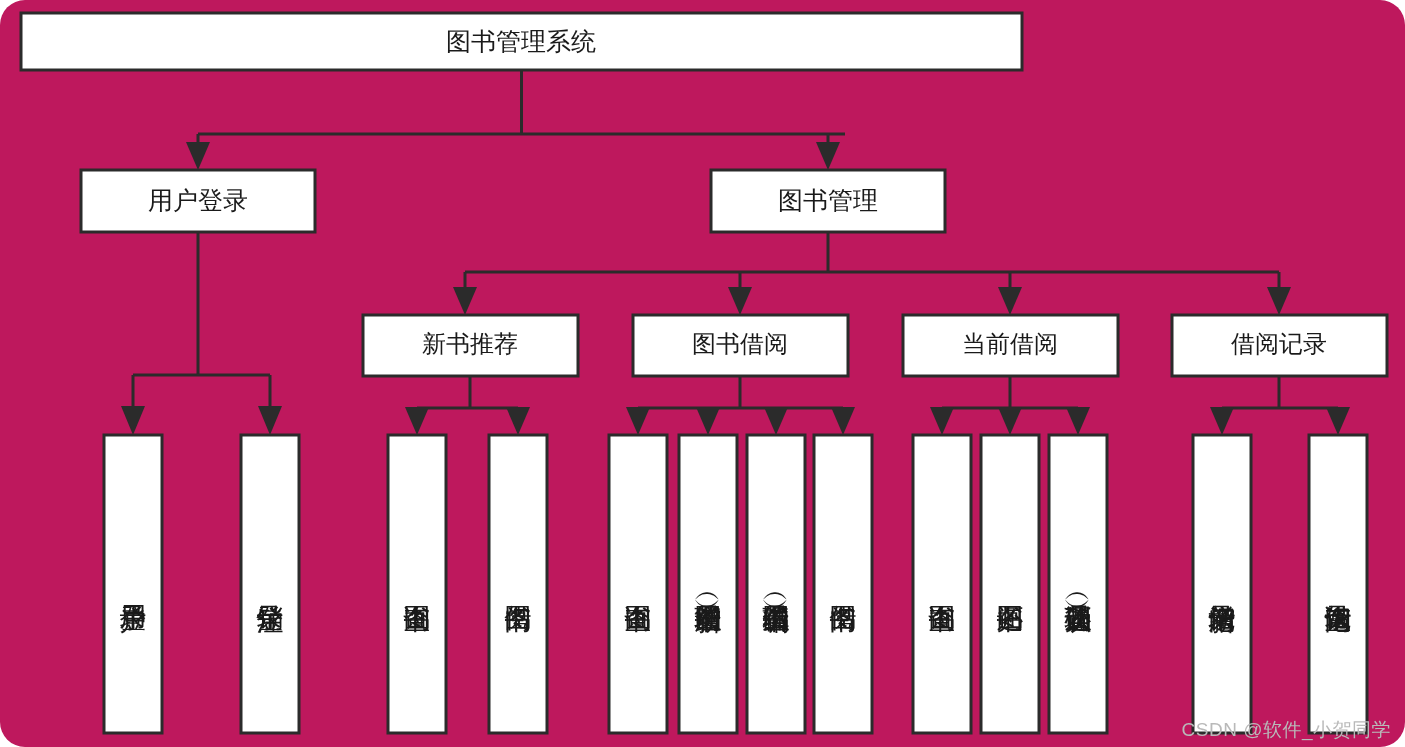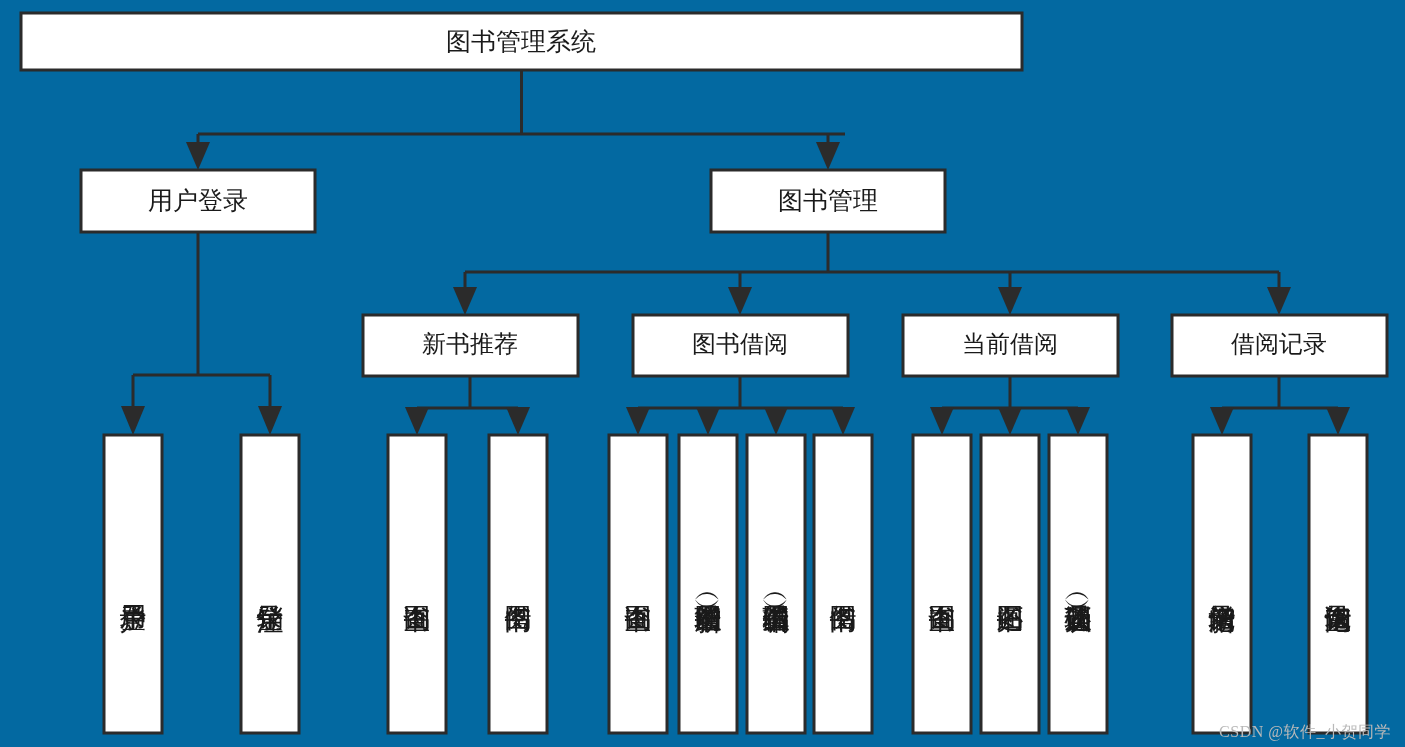--- a/index.html
+++ b/index.html
@@ -7,22 +7,23 @@
     padding: 0;
     background: #ffffff;
   }
   body {
     font-family: "Liberation Sans", "DejaVu Sans", sans-serif;
   }
   #diagram-root {
     position: relative;
     width: 1405px;
     height: 747px;
-    background: #0369a1;
+    background: #be185d;
     overflow: hidden;
+    border-radius: 25px;
   }
   svg#flow {
     position: absolute;
     left: 0;
     top: 0;
     width: 1405px;
     height: 747px;
     display: block;
   }
   .node-rect {
@@ -57,22 +58,22 @@
     stroke-linecap: butt;
   }
   .arrow-head {
     fill: #2b2b2b;
     stroke: none;
   }
   .watermark {
     position: absolute;
     right: 14px;
     bottom: 4px;
-    font-family: Liberation Serif, serif;
-    font-size: 16px;
+    font-family: Liberation Sans, sans-serif;
+    font-size: 19px;
     color: #b9b9b9;
     white-space: nowrap;
     letter-spacing: 0.5px;
   }
 </style>
 </head>
 <body>
 
 <div id="diagram-root">
 

